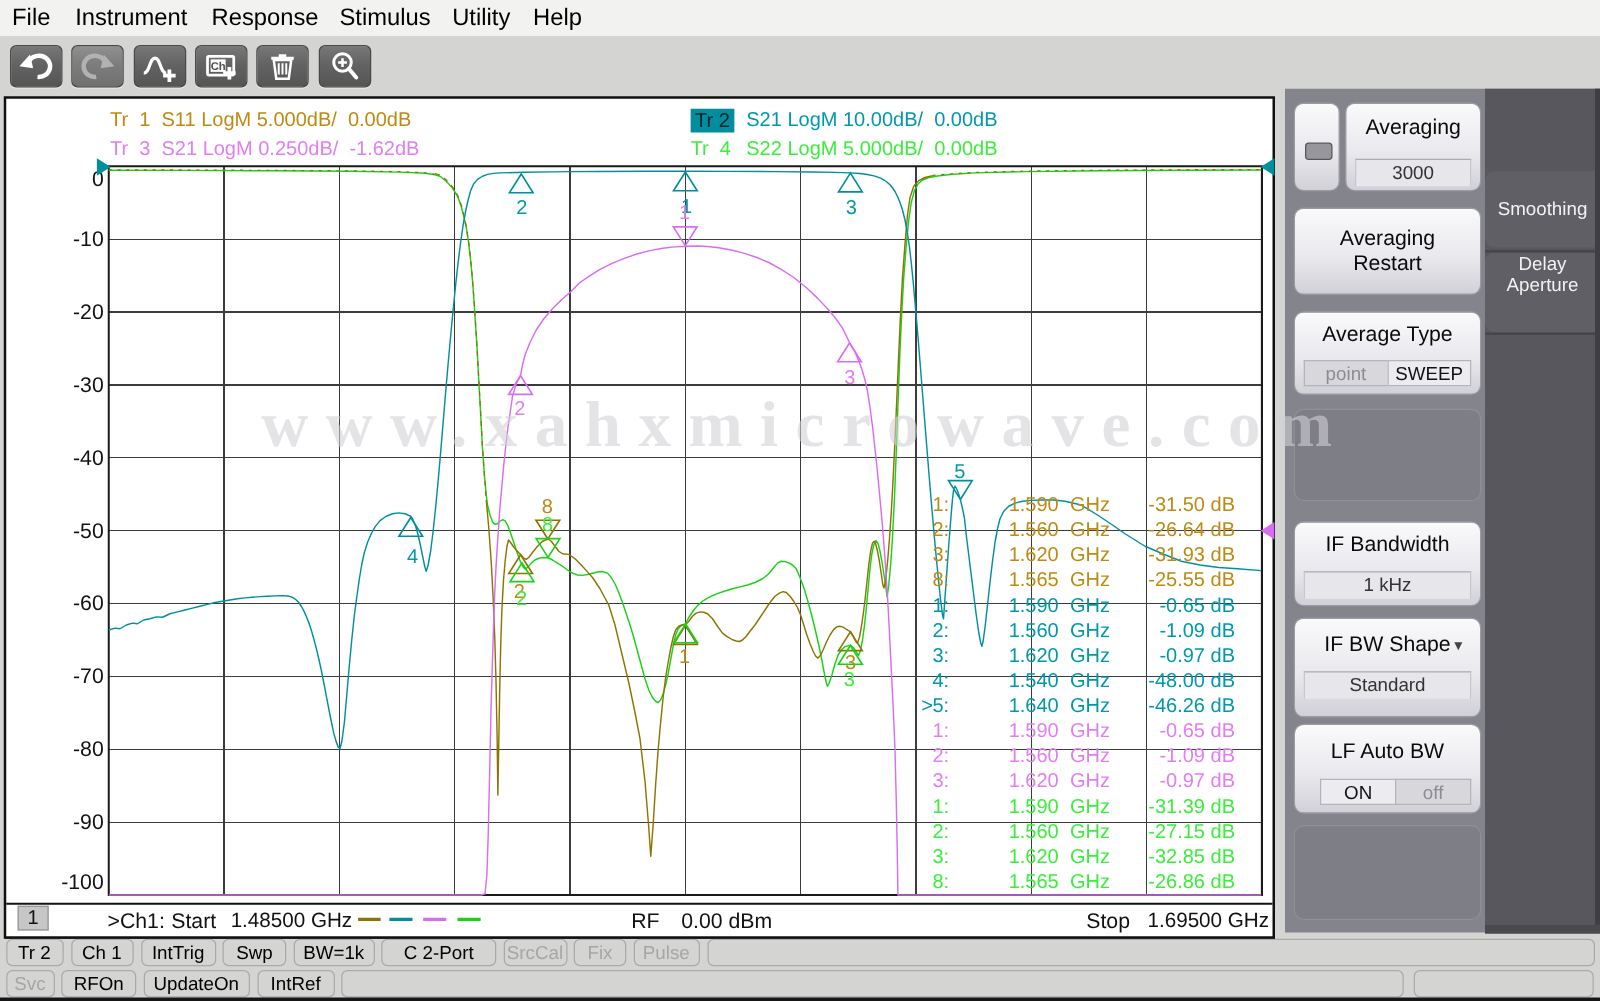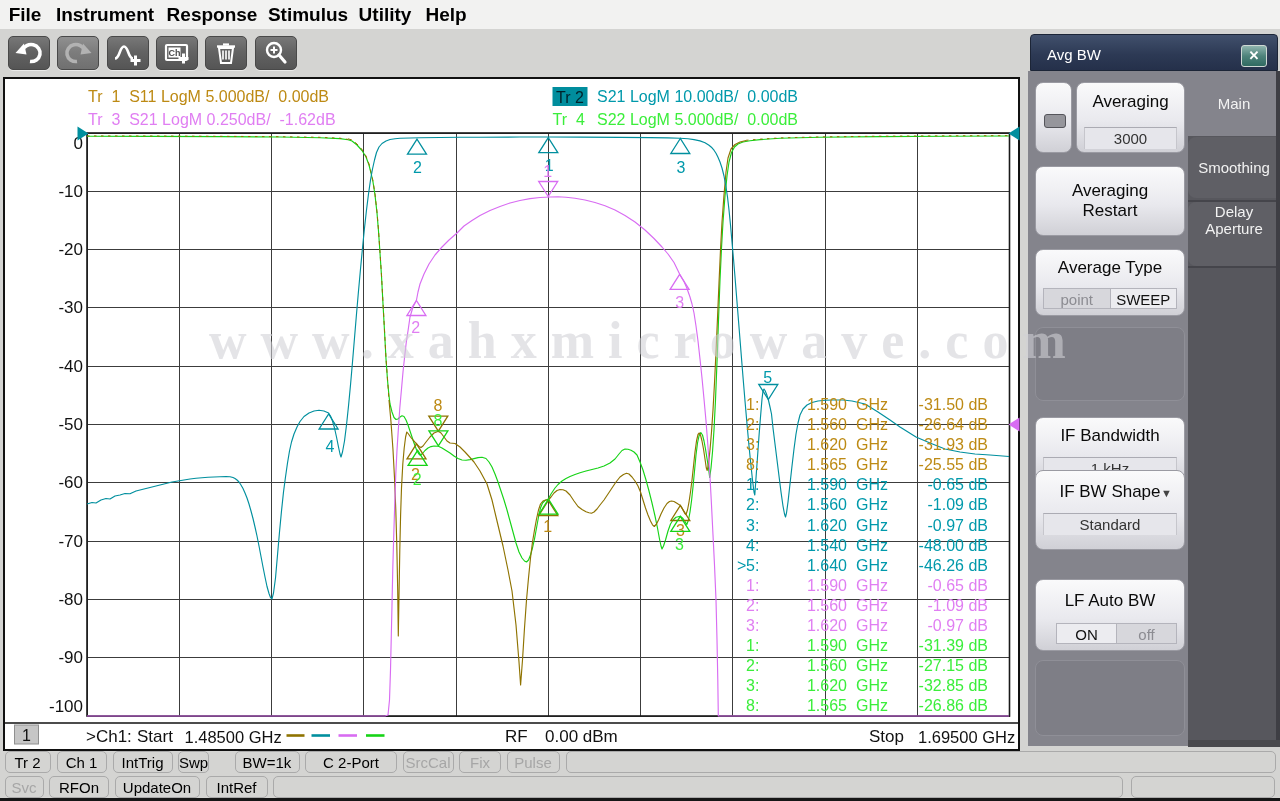--- a/index.html
+++ b/index.html
@@ -1,18 +1,18 @@
 <!DOCTYPE html>
 <html><head>
 <meta charset="utf-8">
 <style>
   html,body{margin:0;padding:0;}
   body{width:1280px;height:801px;background:#d4d4d2;font-family:"Liberation Sans",sans-serif;position:relative;overflow:hidden;}
   .menubar{position:absolute;left:0;top:0;width:1280px;height:29px;background:#f2f2f1;}
-  .menubar span{position:absolute;top:4px;font-size:19px;color:#000;transform:translateX(-50%);font-weight:bold;}
+  .menubar span{position:absolute;top:4px;font-size:19px;color:#000;transform:translateX(-50%);}
   .toolbar{position:absolute;left:0;top:29px;width:1280px;height:45px;background:#d4d4d2;}
   .tbtn{position:absolute;top:7px;width:40px;height:32px;border-radius:5px;
         background:linear-gradient(180deg,#787878,#636363 45%,#555555);
         border:1px solid #494949;box-shadow:0 1px 0 rgba(255,255,255,.5);}
   .tbtn.dis{background:linear-gradient(180deg,#909090,#7d7d7d 45%,#707070);}
   .chartwin{position:absolute;left:4px;top:78px;width:1014px;height:671px;background:#ffffff;border:1px solid #111;}
   .panel{position:absolute;left:1027px;top:34px;width:253px;height:712px;}
   .ptitle{position:absolute;left:3px;top:0;width:248px;height:37px;border-radius:4px 4px 0 0;
           background:linear-gradient(180deg,#41506c,#2d3a55 55%,#25304a);border:1px solid #1c2537;box-sizing:border-box;}
   .ptitle .t{position:absolute;left:16px;top:11px;color:#fff;font-size:15px;}
@@ -218,33 +218,28 @@
 <path d="M366 735.5 H384.5" stroke="#16d316" stroke-width="2.6"></path>
 <text x="505" y="736.5" font-size="17" fill="#111" dominant-baseline="central">RF</text>
 <text x="545" y="736.5" font-size="17" fill="#111" dominant-baseline="central">0.00 dBm</text>
 <text x="869" y="736.5" font-size="17" fill="#111" dominant-baseline="central">Stop</text>
 <text x="918" y="736.5" font-size="16.5" fill="#111" dominant-baseline="central">1.69500 GHz</text>
 </svg>
 <div class="wmark">www.xahxmicrowave.com</div>
 <div class="panel">
   <div class="pbody"></div>
   <div class="ptabs"></div>
-  <div class="ptab" style="top:37px;height:65px;background:#84848c;line-height:65px;">Main</div>
   <div class="ptab" style="top:103px;height:61px;line-height:61px;background:#5f5f65;border-radius:8px 0 0 8px;">Smoothing</div>
   <div class="ptab" style="top:168px;height:64px;background:#5f5f65;border-radius:8px 0 0 8px;">
       <div style="margin-top:1px">Delay<br>Aperture</div>
     </div>
   <div style="position:absolute;left:161px;top:166px;width:92px;height:2px;background:#45454b;"></div>
   <div style="position:absolute;left:161px;top:232px;width:92px;height:2px;background:#45454b;"></div>
   <div style="position:absolute;left:249px;top:37px;width:4px;height:675px;background:#3e3e44;"></div>
   <div style="position:absolute;left:161px;top:706px;width:92px;height:7px;background:#4a4a4e;"></div>
-  <div class="ptitle">
-      <span class="t">Avg BW</span>
-      <div class="pclose">✕</div>
-    </div>
 
   <div class="pbtn" style="top:48px;height:71px;width:37px;">
      <div style="position:absolute;left:8px;top:31px;width:20px;height:12px;border-radius:3px;background:#96969c;border:1px solid #55555b;"></div>
   </div>
   <div class="pbtn" style="left:49px;top:48px;height:71px;width:109px;">
      <div class="lab" style="top:9px">Averaging</div>
      <div class="pval" style="top:44px">3000</div>
   </div>
   <div class="pbtn" style="top:132px;height:70px;">
      <div class="lab" style="top:14px">Averaging<br>Restart</div>
@@ -254,38 +249,38 @@
      <div class="pval" style="top:38px;padding:0;display:flex;background:none;border:none;">
         <div style="flex:1;background:#d7d7dc;color:#8c8c92;border:1px solid #b4b4bc;border-right:none;">point</div>
         <div style="flex:1;background:#ececf0;color:#111;border:1px solid #b4b4bc;">SWEEP</div>
      </div>
   </div>
   <div class="pempty" style="top:293px;height:74px;"></div>
   <div class="pbtn" style="top:383px;height:68px;">
      <div class="lab" style="top:8px">IF Bandwidth</div>
      <div class="pval" style="top:39px">1 kHz</div>
   </div>
-  <div class="pbtn" style="top:436px;height:80px;">
+  <div class="pbtn" style="top:460px;height:80px;">
      <div class="lab" style="top:11px">IF BW Shape</div>
      <div style="position:absolute;right:12px;top:16px;font-size:11px;color:#444;">▼</div>
      <div class="pval" style="top:42px">Standard</div>
   </div>
   <div class="pbtn" style="top:545px;height:72px;">
      <div class="lab" style="top:11px">LF Auto BW</div>
      <div class="pval" style="top:43px;padding:0;display:flex;background:none;border:none;margin-left:13px;">
         <div style="flex:1;background:#ececf0;color:#111;border:1px solid #b4b4bc;border-right:none;">ON</div>
         <div style="flex:1;background:#d7d7dc;color:#8c8c92;border:1px solid #b4b4bc;">off</div>
      </div>
   </div>
   <div class="pempty" style="top:626px;height:76px;"></div>
 </div>
 <div class="bbar-btn" style="left:4.5px;top:751px;width:46px">Tr 2</div>
 <div class="bbar-btn" style="left:56.5px;top:751px;width:50px">Ch 1</div>
 <div class="bbar-btn" style="left:112.5px;top:751px;width:60px">IntTrig</div>
-<div class="bbar-btn" style="left:178px;top:751px;width:31px">Swp</div>
+<div class="bbar-btn" style="left:178px;top:751px;width:51px">Swp</div>
 <div class="bbar-btn" style="left:234.5px;top:751px;width:65px">BW=1k</div>
 <div class="bbar-btn" style="left:305px;top:751px;width:92px">C  2-Port</div>
 <div class="bbar-btn dis" style="left:402.5px;top:751px;width:51px">SrcCal</div>
 <div class="bbar-btn dis" style="left:459px;top:751px;width:42px">Fix</div>
 <div class="bbar-btn dis" style="left:506.5px;top:751px;width:53px">Pulse</div>
 <div class="bbar-btn" style="left:565.5px;top:751px;width:710px"></div>
 <div class="bbar-btn dis" style="left:4.5px;top:776px;width:39px">Svc</div>
 <div class="bbar-btn" style="left:49px;top:776px;width:60px">RFOn</div>
 <div class="bbar-btn" style="left:114.5px;top:776px;width:85px">UpdateOn</div>
 <div class="bbar-btn" style="left:205.5px;top:776px;width:62px">IntRef</div>

